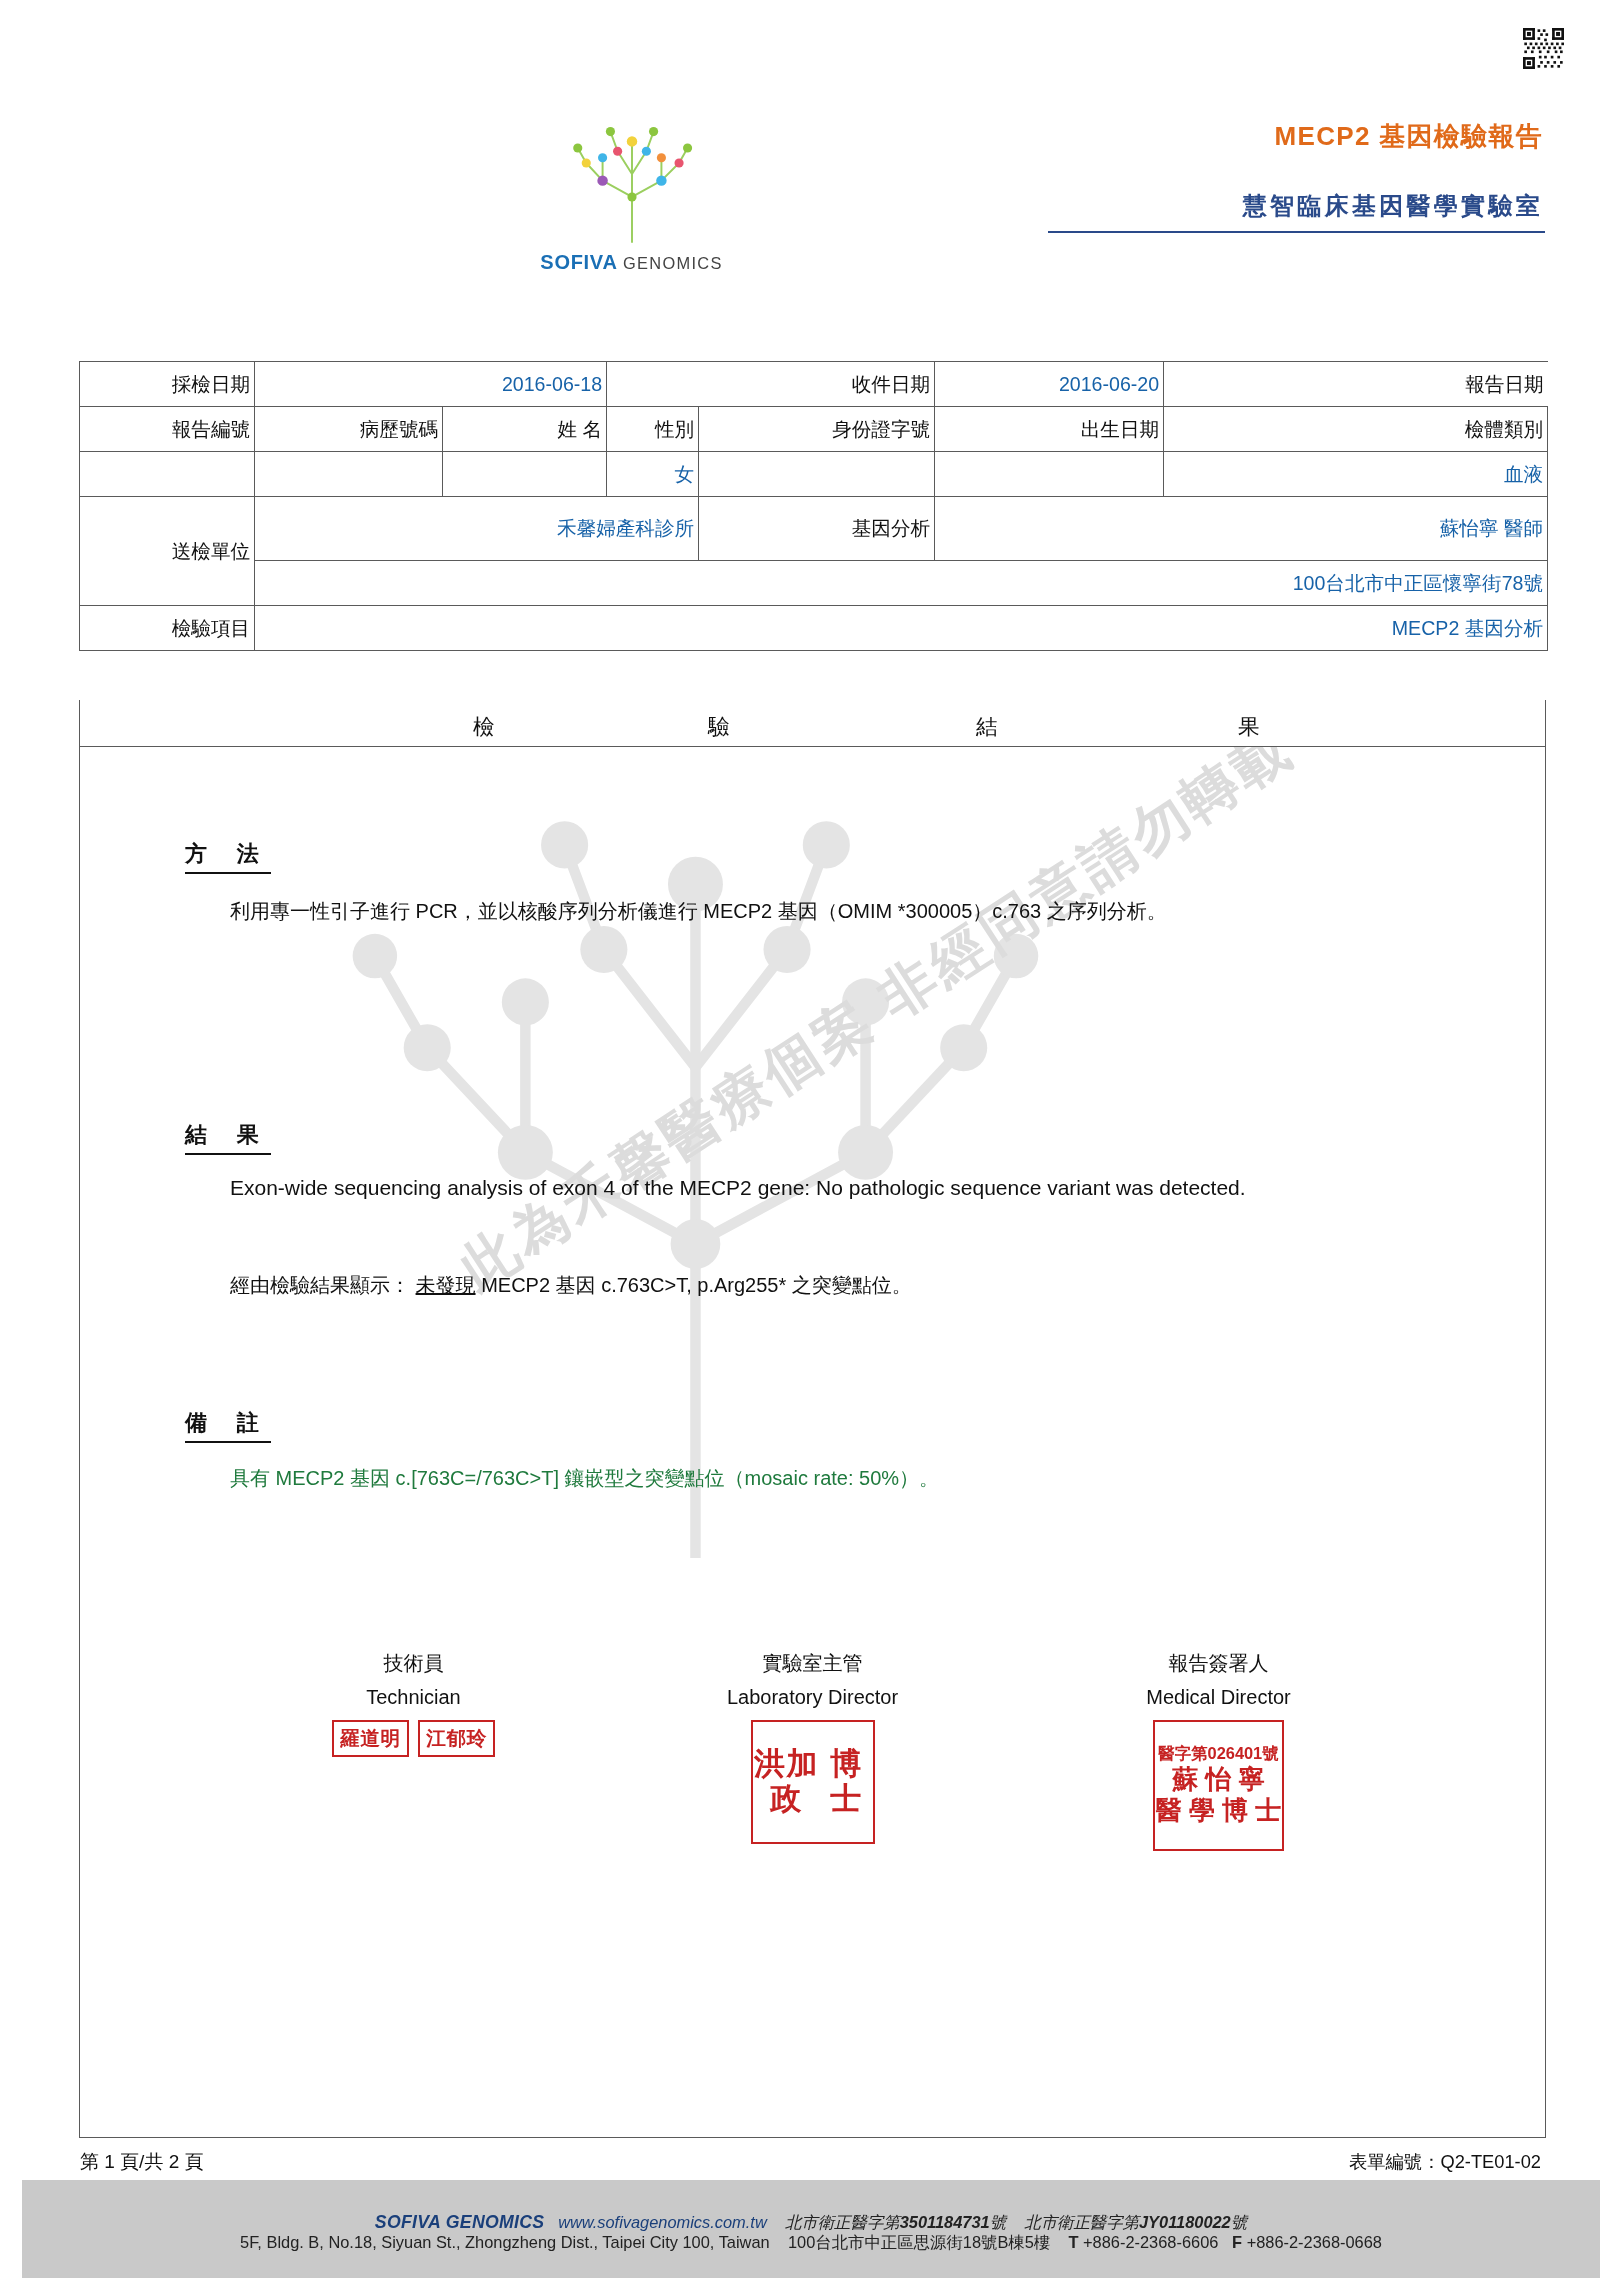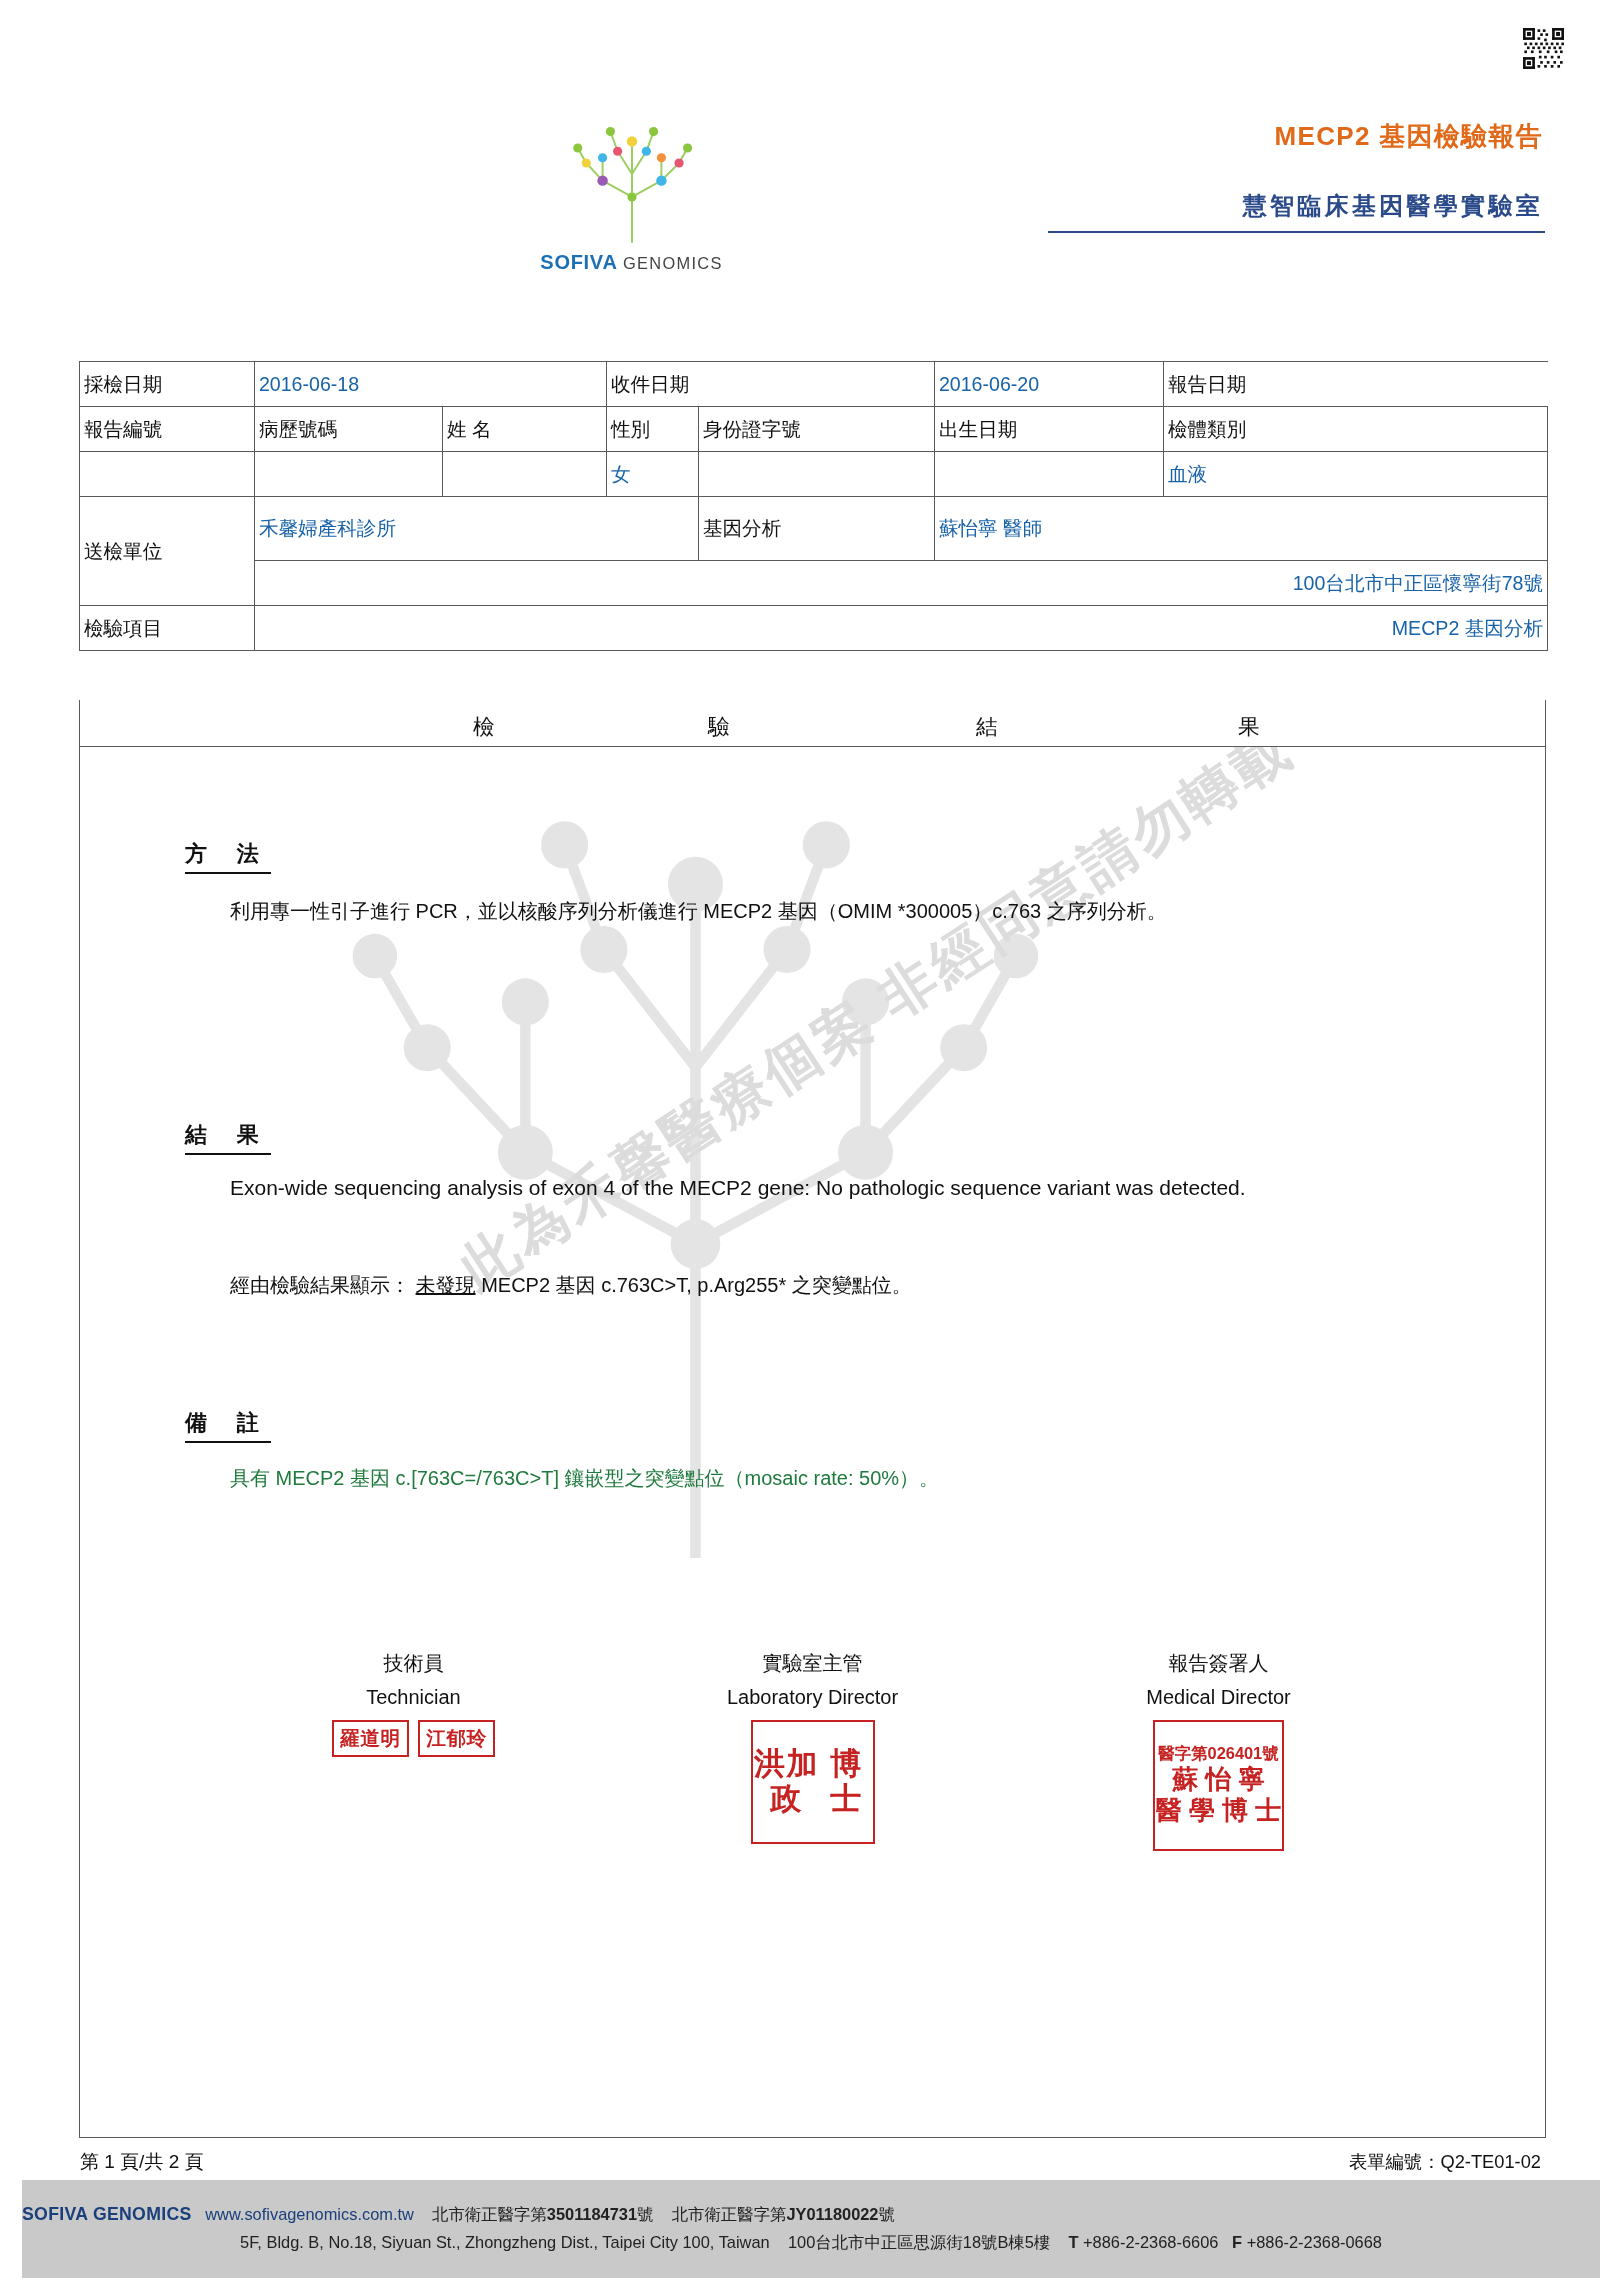--- a/index.html
+++ b/index.html
@@ -122,21 +122,21 @@
     position: absolute;
     left: 79px;
     top: 361px;
     width: 1467px;
     border-collapse: collapse;
     table-layout: fixed;
   }
   .info-table td {
     border: 1.3px solid #5a5a5a;
     height: 44px;
-    text-align: left;
+    text-align: right;
     font-size: 19.6px;
     color: #111;
     padding: 0 3.9px;
   }
   .info-table td.val {
     color: #1762a8;
   }
   .info-table td.lbl {
     color: #111;
   }
@@ -299,25 +299,26 @@
   .footer-bar {
     position: absolute;
     left: 22px;
     top: 2180px;
     width: 1578px;
     height: 98px;
     background: #c9c9c9;
   }
   .footer-line1 {
     position: absolute;
-    top: 24px;
+    top: 32px;
     width: 100%;
-    text-align: left;
+    text-align: center;
     font-size: 16.4px;
     color: #222;
+    font-style: italic;
   }
   .footer-line1 .brand {
     font-weight: bold;
     color: #1a3f7a;
     font-size: 17.7px;
     letter-spacing: 0.3px;
   }
   .footer-line1 .url { color: #1a3f7a; }
   .footer-line1 .num { font-weight: bold; }
   .footer-line2 {

